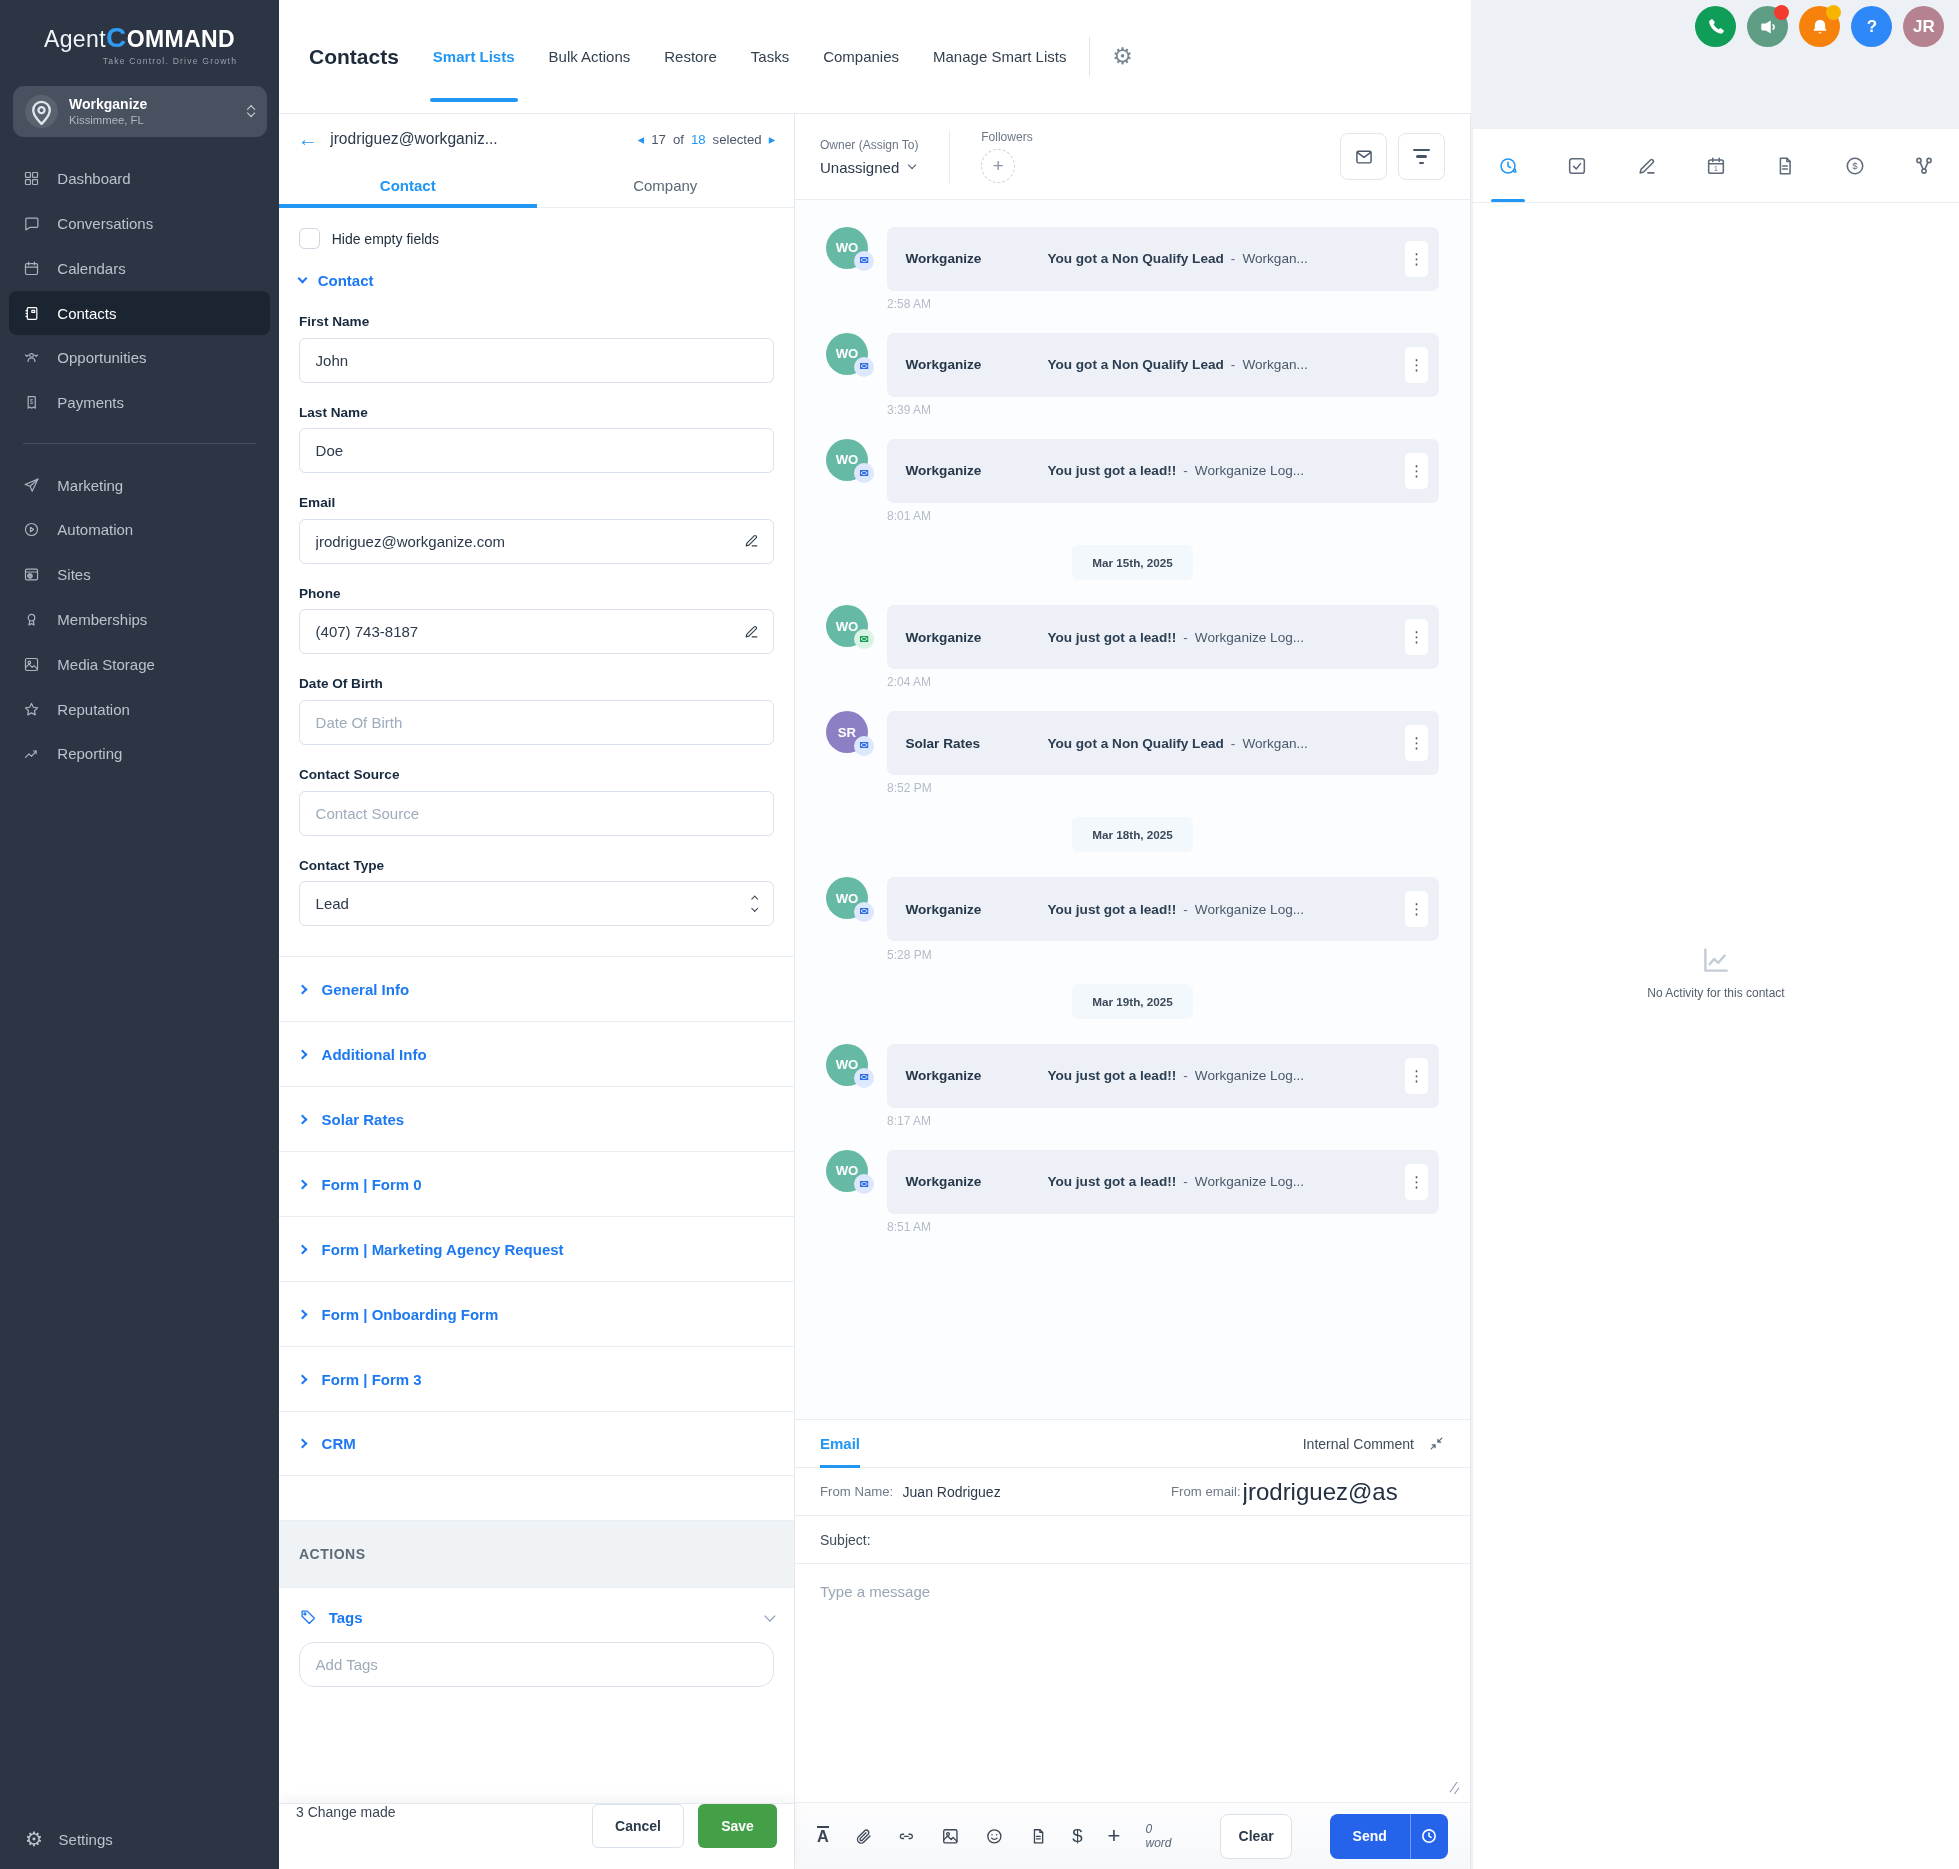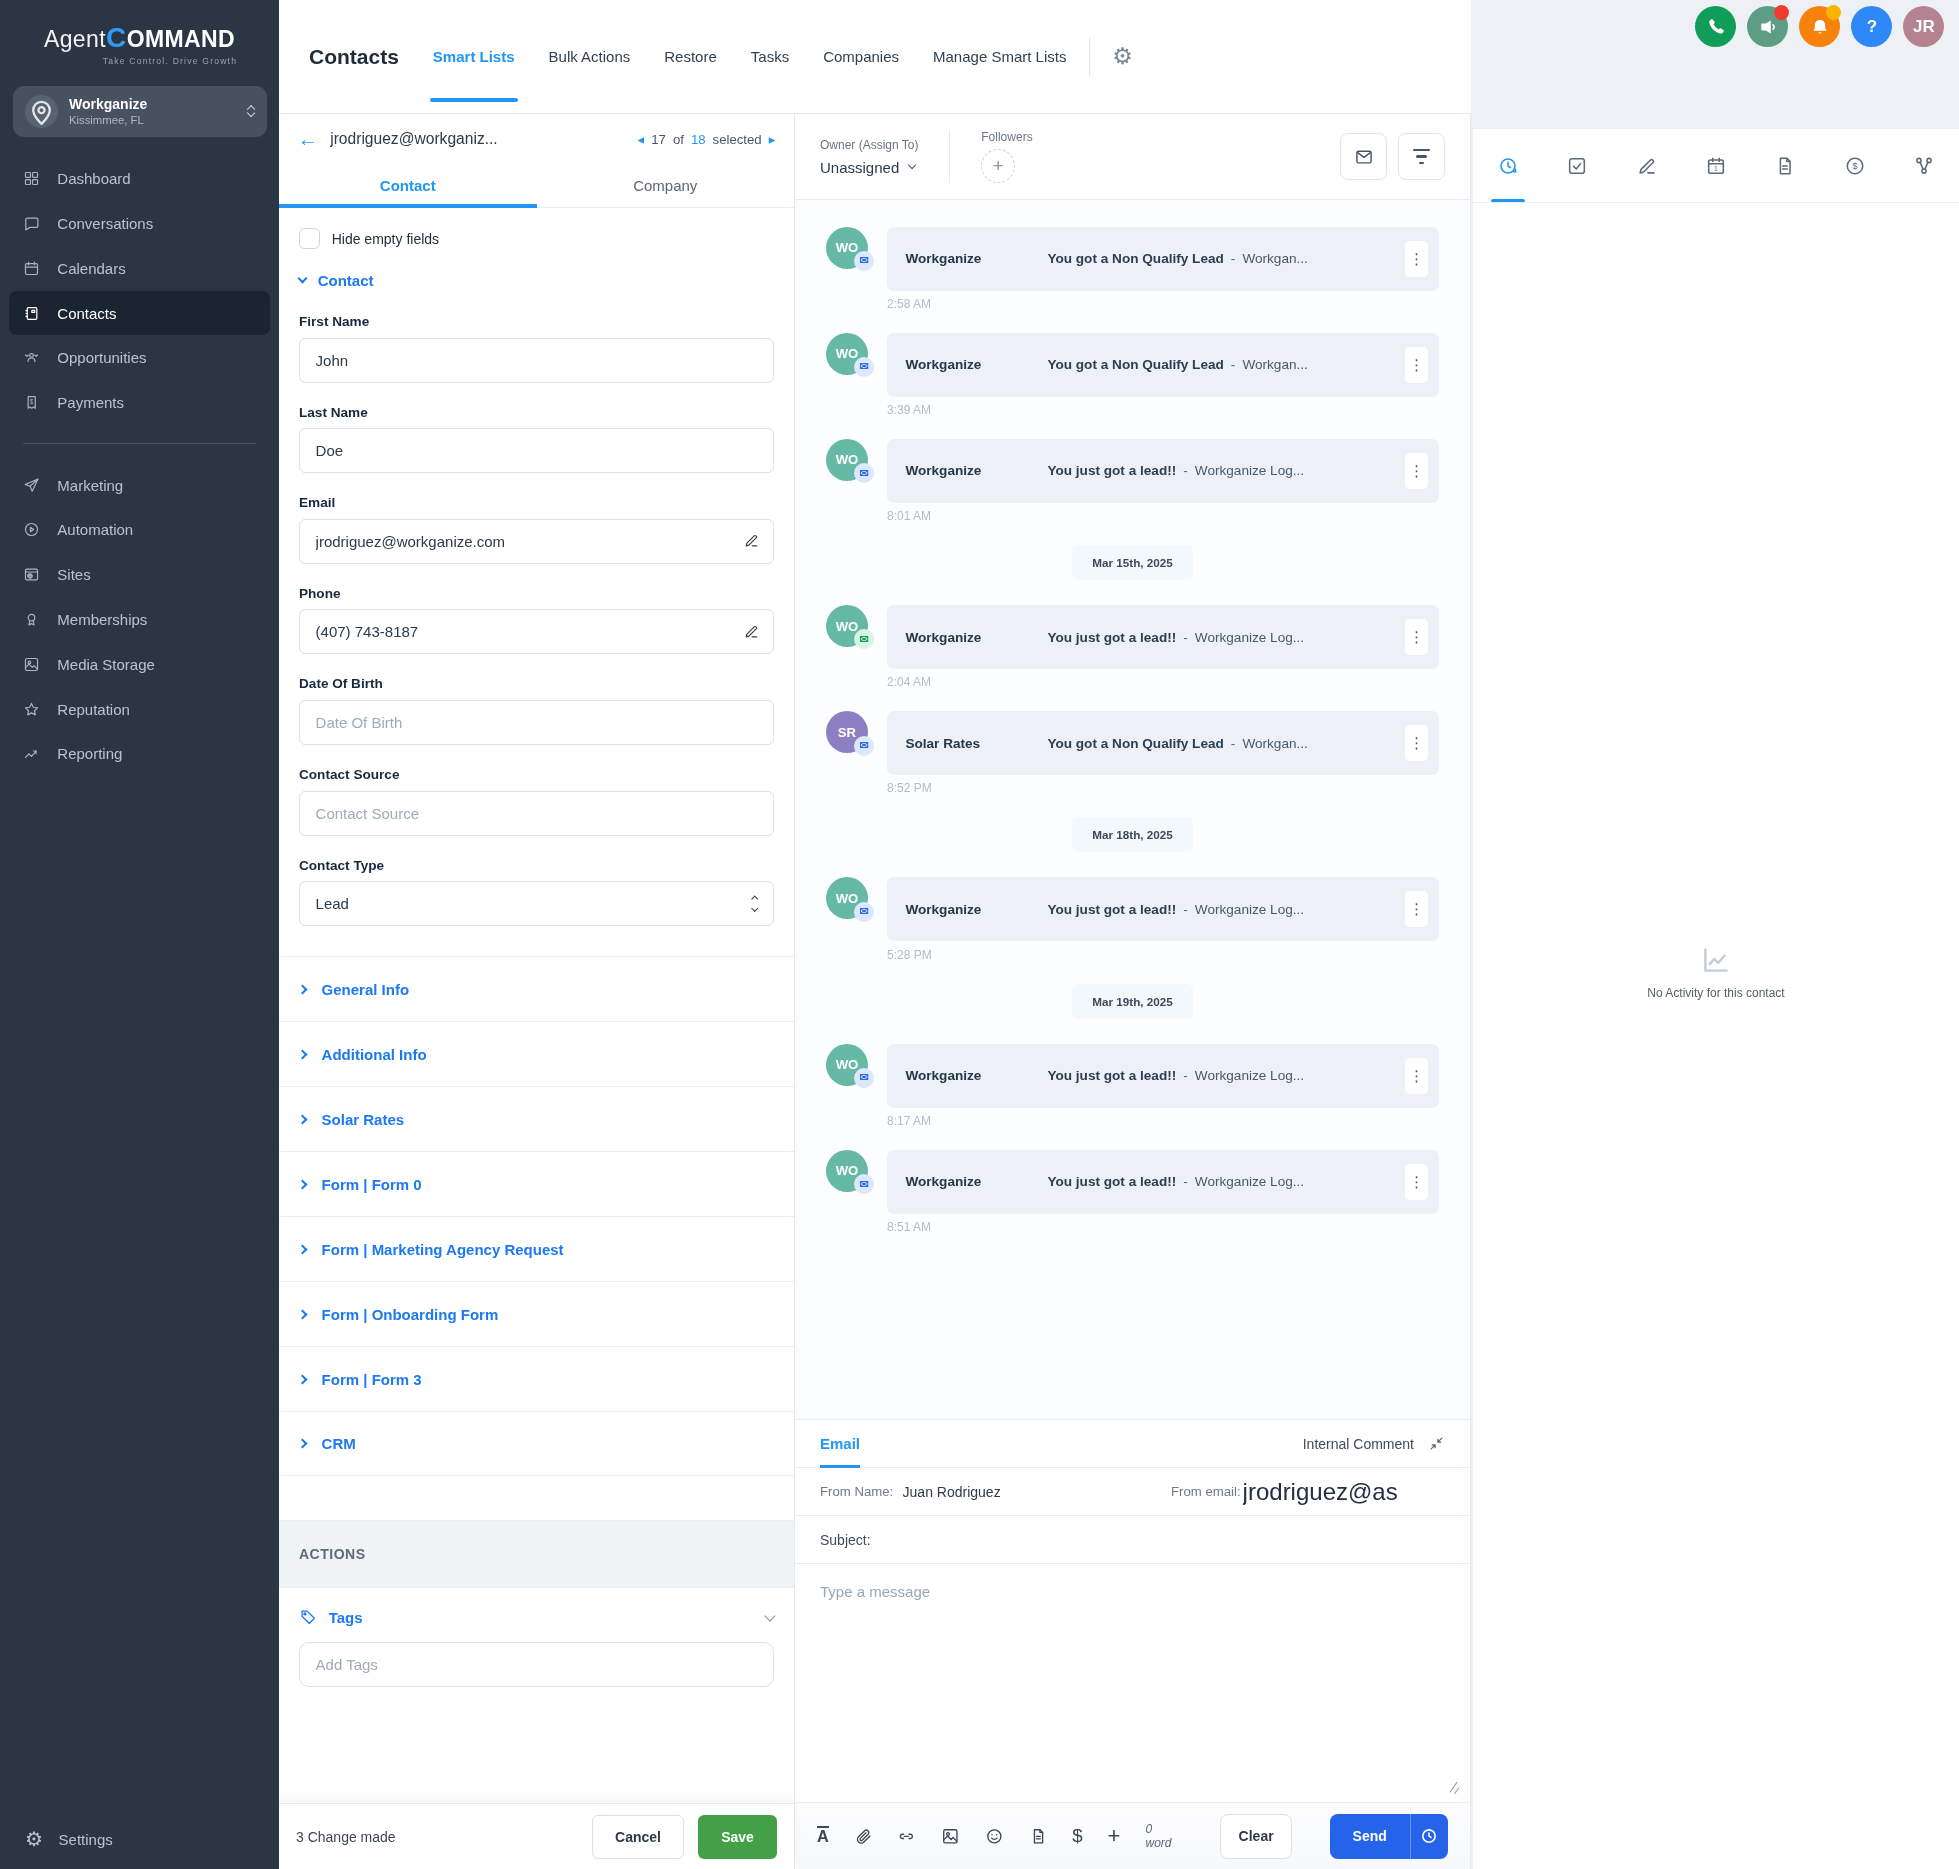--- a/index.html
+++ b/index.html
@@ -86,23 +86,23 @@
   .stepper .chv { width:5.4px; height:5.4px; border-width:1.7px; margin:0; }
   .sec-rows { margin-top:30px; }
   .sec-row { height:65px; border-top:0.8px solid #e9eef4; display:flex; align-items:center; gap:15.6px; padding:8px 20px; color:#1d79f2; font-size:15px; font-weight:700; cursor:pointer; }
   .sec-row .chv { width:7px; height:7px; border-width:2px; }
   .sec-row:last-child { border-bottom:0.8px solid #e9eef4; }
   .actions-band { height:68px; background:#f0f3f6; border-top:0.8px solid #e9eef4; border-bottom:0.8px solid #e9eef4; display:flex; align-items:center; padding:0 20px; font-size:14px; font-weight:600; color:#5f6a79; letter-spacing:0.5px; margin-top:44px; }
   .tags-block { padding:20px 20px 0; }
   .tags-head { display:flex; align-items:center; gap:11px; color:#1d79f2; font-size:15px; font-weight:700; cursor:pointer; }
   .tags-head .tchv { margin-left:auto; color:#7b93b2; }
   .tags-input { margin-top:15.6px; }
-  .tags-input input { width:100%; height:45px; border:0.8px solid #d9e1ea; border-radius:10px; padding:0 15.6px; font-size:15px; font-family:inherit; outline:none; }
+  .tags-input input { width:100%; height:45px; border:0.8px solid #d9e1ea; border-radius:15px; padding:0 15.6px; font-size:15px; font-family:inherit; outline:none; }
   .tags-input input::placeholder { color:#9fabbb; }
-  .cp-footer { position:absolute; left:0; right:0; bottom:0; height:66px; background:#fff; border-top:0.8px solid #e4e9f0; display:flex; align-items:center; padding:0 17px; gap:14px; box-shadow:0 -4.7px 11px rgba(30,40,60,.05); }
+  .cp-footer { position:absolute; left:0; right:0; bottom:0; height:66px; background:#fff; border-top:0.8px solid #e4e9f0; display:flex; padding:0 17px; gap:14px; box-shadow:0 -4.7px 11px rgba(30,40,60,.05); }
   .changes-txt { flex:1; font-size:14px; color:#3c4757; }
   .btn-cancel { width:92px; height:44px; border:0.8px solid #d9e1ea; border-radius:6.2px; background:#fff; font-size:14px; color:#2c3a4b; font-weight:600; font-family:inherit; cursor:pointer; }
   .btn-save { width:79px; height:44px; background:#43a047; color:#fff; border:none; border-radius:6.2px; font-size:14px; font-weight:600; font-family:inherit; cursor:pointer; }
 
   
   .feed-panel { position:absolute; left:795px; top:114px; width:676px; height:1755px; background:#fff; border-right:0.8px solid #e4e9f0; display:flex; flex-direction:column; }
   .fp-header { height:86px; border-bottom:0.8px solid #e8edf3; display:flex; align-items:center; padding:0 25px; flex:none; }
   .owner-label { font-size:12px; color:#6b7686; }
   .owner-value { font-size:15px; color:#2c3a4b; display:flex; gap:10px; align-items:center; margin-top:7px; cursor:pointer; }
   .owner-value .chv { width:6.2px; height:6.2px; border-width:1.7px; color:#4a5668; }

